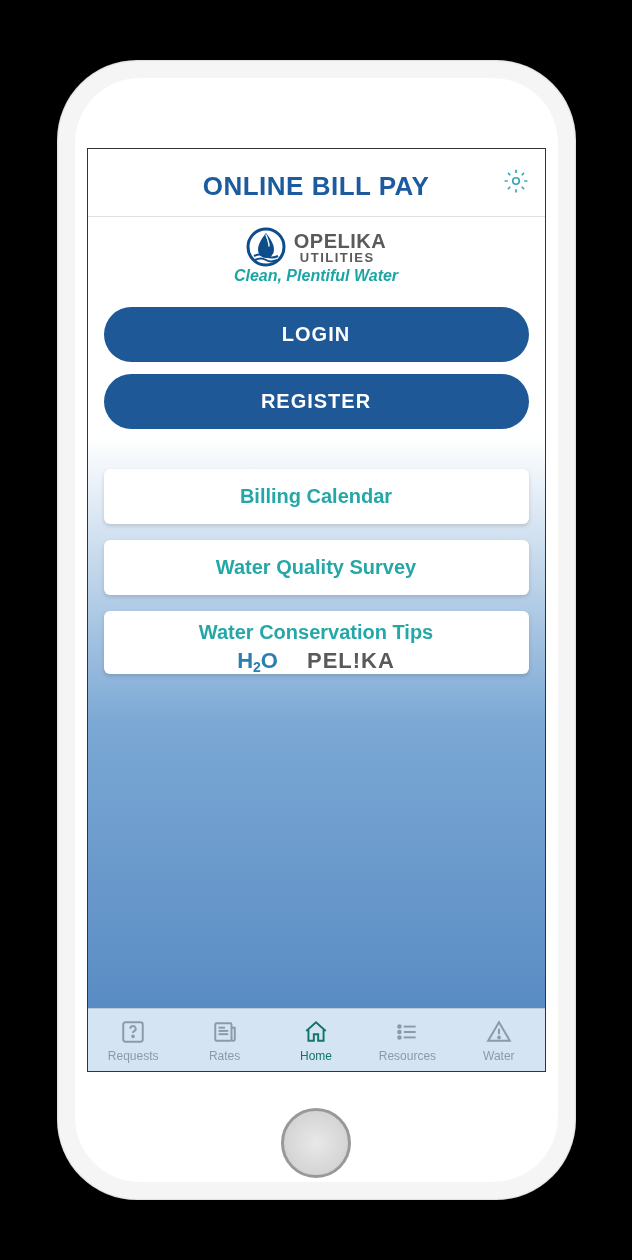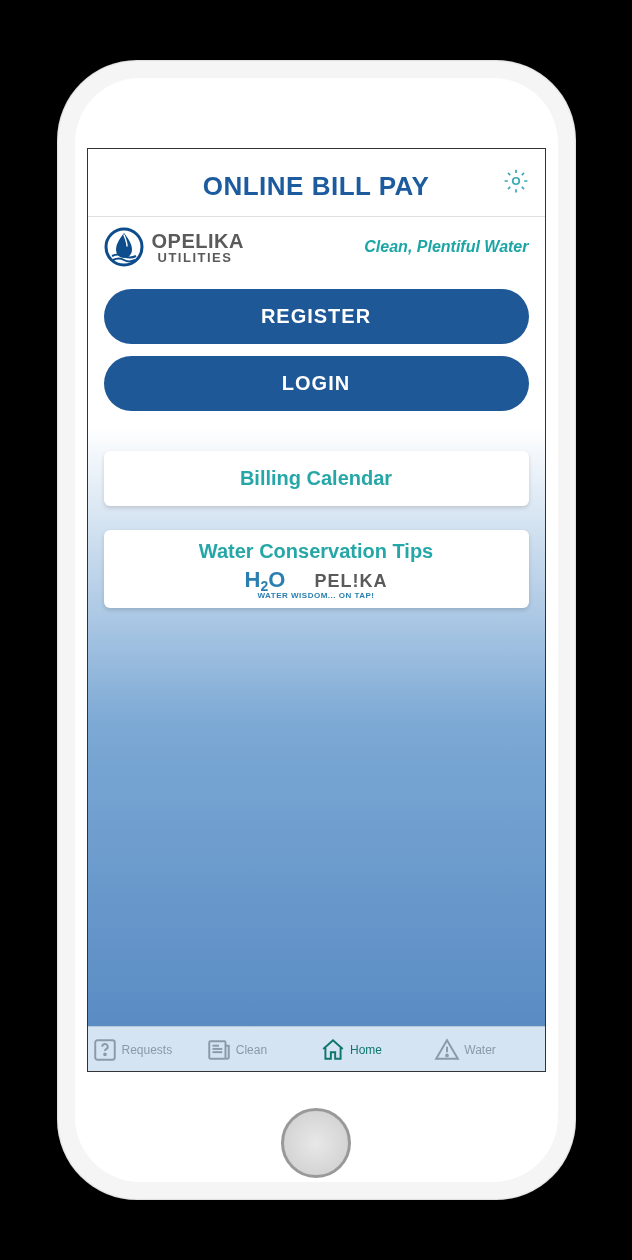--- a/index.html
+++ b/index.html
@@ -88,20 +88,21 @@
       top: 50%;
       transform: translateY(-50%);
       color: #3aaab5;
     }
     .gear-icon svg { width: 26px; height: 26px; }
     .brand-row {
       display: flex;
       justify-content: space-between;
       align-items: center;
       padding: 10px 16px;
+      flex-direction: column;
     }
     .logo-block {
       display: flex;
       align-items: center;
       gap: 8px;
     }
     .logo-mark {
       width: 40px;
       height: 40px;
       position: relative;
@@ -143,59 +144,59 @@
       padding: 16px;
       font-size: 20px;
       font-weight: 700;
       letter-spacing: 1px;
       cursor: pointer;
       text-align: center;
     }
     .links-group {
       display: flex;
       flex-direction: column;
-      gap: 24px;
+      gap: 16px;
       margin-top: 28px;
     }
     .link-card {
       background: #fff;
       border-radius: 6px;
       padding: 16px;
       text-align: center;
       box-shadow: 0 2px 4px rgba(0,0,0,0.15);
       cursor: pointer;
     }
     .link-card-label {
       color: #26a7a7;
       font-size: 20px;
       font-weight: 700;
     }
-    .link-card.with-sublogo { padding: 10px 16px 8px 16px; }
+    .link-card.with-sublogo { padding: 10px 16px 0 16px; }
     .sublogo {
       display: flex;
       justify-content: center;
       align-items: baseline;
       margin-top: 4px;
       font-weight: 800;
     }
     .sublogo .h { color: #2a7fb0; font-size: 22px; }
     .sublogo .two { color: #2a7fb0; font-size: 14px; position: relative; top: 4px; }
     .sublogo .o { color: #2a7fb0; font-size: 22px; }
-    .sublogo .pelika { color: #5a5a5a; font-size: 18px; letter-spacing: 1px; margin-left: 29px; }
+    .sublogo .pelika { color: #5a5a5a; font-size: 22px; letter-spacing: 1px; margin-left: 29px; }
     .sublogo-tag { text-align:center; color:#2a7fb0; font-size:8px; font-weight:600; letter-spacing:0.5px; margin-top:-2px; }
     .tabbar {
       display: flex;
       background: #d5e4f3;
       border-top: 1px solid #b8c9da;
     }
     .tab-item {
       flex: 1;
       padding: 10px 4px 8px 4px;
       display: flex;
-      flex-direction: row;
+      flex-direction: column;
       align-items: center;
       gap: 4px;
       cursor: pointer;
       color: #8a9aa8;
     }
     .tab-item.active { color: #0f766e; }
     .tab-item svg { width: 26px; height: 26px; }
     .tab-label { font-size: 12px; font-weight: 500; }
   </style>
 </head>
@@ -230,36 +231,38 @@
           </div>
           <div class="logo-text">
             <div class="main">OPELIKA</div>
             <div class="sub">UTILITIES</div>
           </div>
         </div>
         <div class="tagline">Clean, Plentiful Water</div>
       </div>
 
       <div class="content">
+        <button class="btn-primary">LOGIN</button>
         <button class="btn-primary">REGISTER</button>
-        <button class="btn-primary">LOGIN</button>
 
         <div class="links-group">
           <div class="link-card">
             <div class="link-card-label">Billing Calendar</div>
+          </div>
+          <div class="link-card">
+            <div class="link-card-label">Water Quality Survey</div>
           </div>
           <div class="link-card with-sublogo">
             <div class="link-card-label">Water Conservation Tips</div>
             <div class="sublogo">
               <span class="h">H</span>
               <span class="two">2</span>
               <span class="o">O</span>
               <span class="pelika">PEL!KA</span>
             </div>
-            <div class="sublogo-tag">WATER WISDOM... ON TAP!</div>
           </div>
         </div>
       </div>
 
       <div class="tabbar">
         <div class="tab-item">
           <svg viewBox="0 0 24 24" fill="none" stroke="currentColor" stroke-width="1.8">
             <rect x="3" y="3" width="18" height="18" rx="2"></rect>
             <path d="M9.5 9a2.5 2.5 0 1 1 3.5 2.3c-.8.4-1 1-1 1.7"></path>
             <circle cx="12" cy="16" r="0.8" fill="currentColor"></circle>
@@ -267,28 +270,39 @@
           <span class="tab-label">Requests</span>
         </div>
         <div class="tab-item">
           <svg viewBox="0 0 24 24" fill="none" stroke="currentColor" stroke-width="1.8">
             <rect x="3" y="4" width="15" height="16" rx="1"></rect>
             <path d="M18 8h3v11a1 1 0 0 1-1 1h-2"></path>
             <line x1="6" y1="8" x2="12" y2="8"></line>
             <line x1="6" y1="11" x2="15" y2="11"></line>
             <line x1="6" y1="14" x2="15" y2="14"></line>
           </svg>
-          <span class="tab-label">Clean</span>
+          <span class="tab-label">Rates</span>
         </div>
         <div class="tab-item active">
           <svg viewBox="0 0 24 24" fill="none" stroke="currentColor" stroke-width="1.8">
             <path d="M3 11 L12 3 L21 11"></path>
             <path d="M5 10v10h5v-6h4v6h5V10"></path>
           </svg>
           <span class="tab-label">Home</span>
+        </div>
+        <div class="tab-item">
+          <svg viewBox="0 0 24 24" fill="none" stroke="currentColor" stroke-width="1.8">
+            <circle cx="5" cy="7" r="1.2" fill="currentColor"></circle>
+            <circle cx="5" cy="12" r="1.2" fill="currentColor"></circle>
+            <circle cx="5" cy="17" r="1.2" fill="currentColor"></circle>
+            <line x1="9" y1="7" x2="20" y2="7"></line>
+            <line x1="9" y1="12" x2="20" y2="12"></line>
+            <line x1="9" y1="17" x2="20" y2="17"></line>
+          </svg>
+          <span class="tab-label">Resources</span>
         </div>
         <div class="tab-item">
           <svg viewBox="0 0 24 24" fill="none" stroke="currentColor" stroke-width="1.8">
             <path d="M12 3 L22 20 H2 Z"></path>
             <line x1="12" y1="9" x2="12" y2="14"></line>
             <circle cx="12" cy="17" r="0.8" fill="currentColor"></circle>
           </svg>
           <span class="tab-label">Water</span>
         </div>
       </div>

